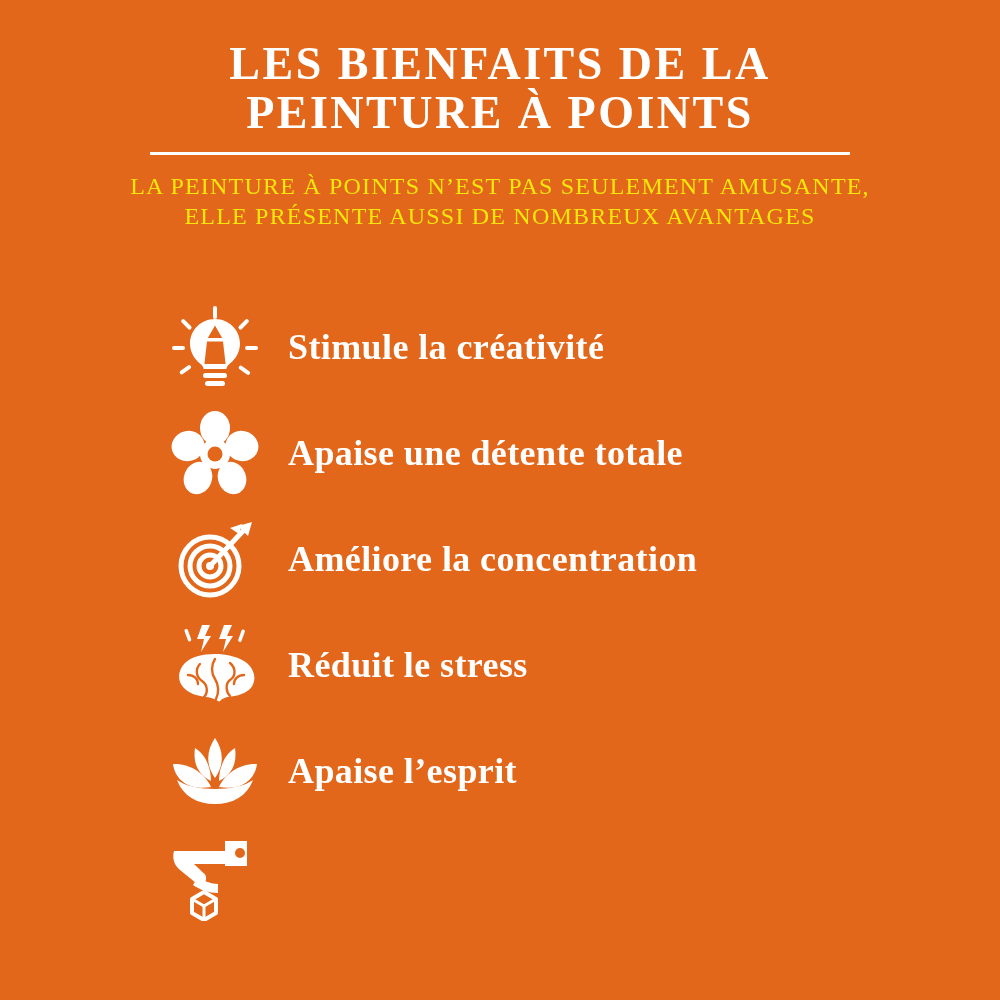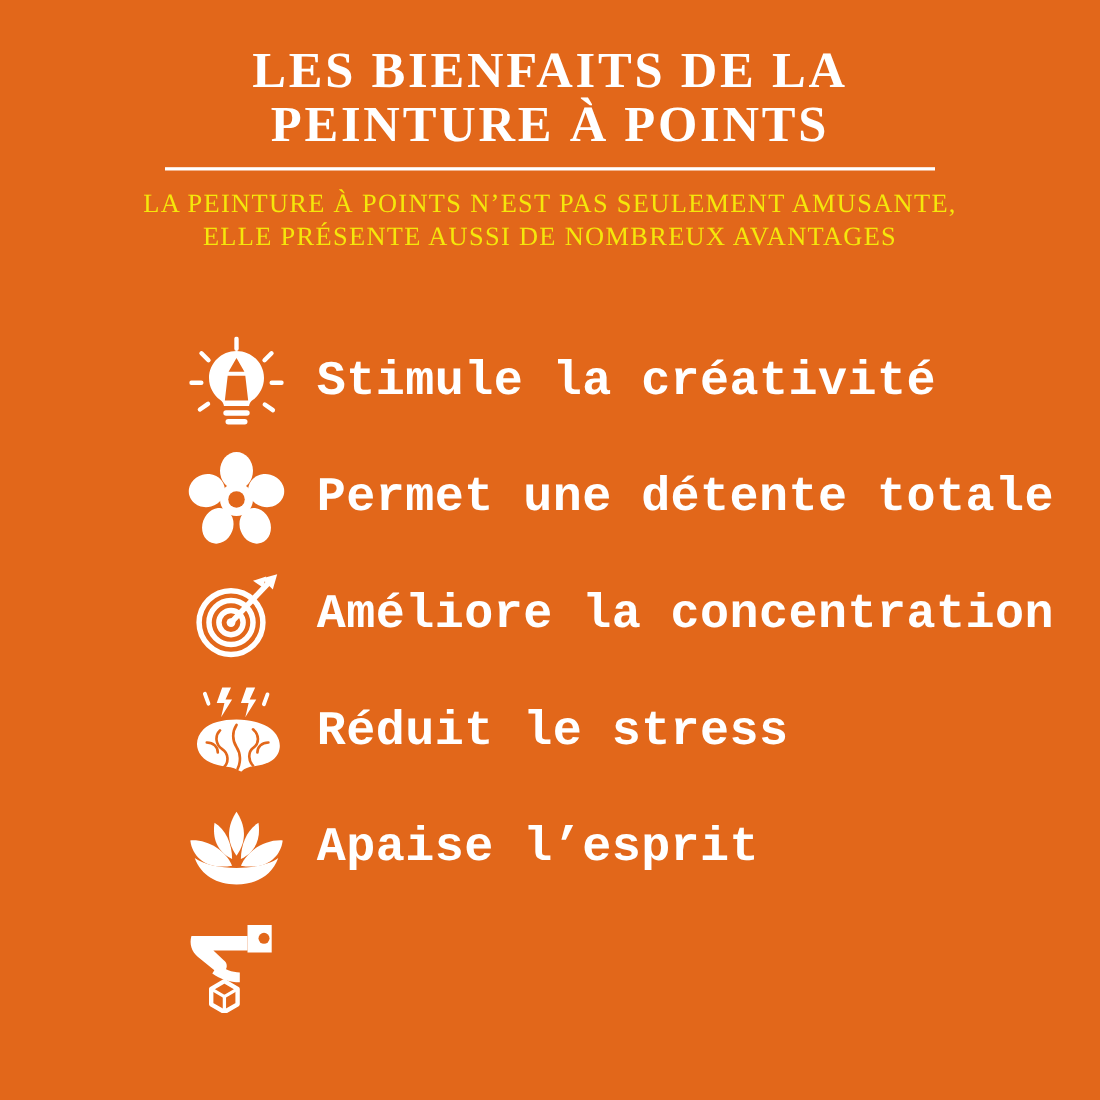--- a/index.html
+++ b/index.html
@@ -84,23 +84,23 @@
     height: 84px;
     display: flex;
     align-items: center;
     justify-content: center;
   }
   .benefit-icon svg {
     display: block;
   }
   .benefit-label {
     color: #FFFFFF;
-    font-family: Liberation Mono, monospace;
+    font-family: Liberation Serif, serif;
     font-weight: bold;
-    font-size: 44px;
+    font-size: 36px;
     letter-spacing: 0.4px;
     padding-left: 18px;
     white-space: nowrap;
   }
 </style>
 </head>
 <body>
 
 <div class="poster">
 
@@ -145,21 +145,21 @@
             <ellipse cx="44" cy="17" rx="15" ry="17"></ellipse>
             <ellipse cx="17" cy="35" rx="16.5" ry="15" transform="rotate(-15 17 35)"></ellipse>
             <ellipse cx="71" cy="35" rx="16.5" ry="15" transform="rotate(15 71 35)"></ellipse>
             <ellipse cx="27" cy="67" rx="14" ry="16.5" transform="rotate(20 27 67)"></ellipse>
             <ellipse cx="61" cy="67" rx="14" ry="16.5" transform="rotate(-20 61 67)"></ellipse>
             <circle cx="44" cy="43" r="15"></circle>
           </g>
           <circle cx="44" cy="43" r="7.5" fill="#E2671A"></circle>
         </svg>
       </div>
-      <div class="benefit-label">Permet une détente totale</div>
+      <div class="benefit-label">Apaise une détente totale</div>
     </div>
 
     <div class="benefit-row">
       <div class="benefit-icon">
         <svg width="86" height="82" viewBox="0 0 86 82" xmlns="http://www.w3.org/2000/svg">
           <g stroke="#FFFFFF" fill="none">
             <circle cx="38" cy="48" r="29" stroke-width="5"></circle>
             <circle cx="38" cy="48" r="20" stroke-width="5"></circle>
             <circle cx="38" cy="48" r="11" stroke-width="5"></circle>
           </g>

